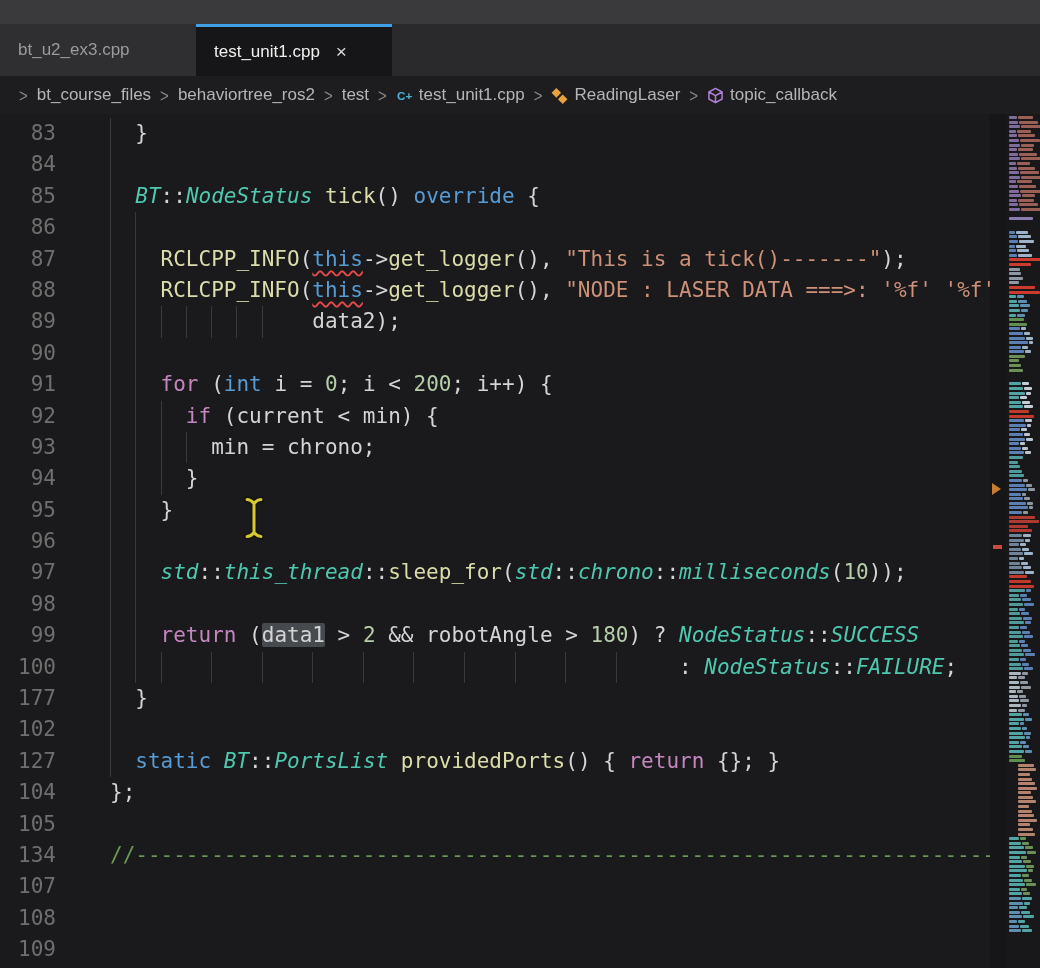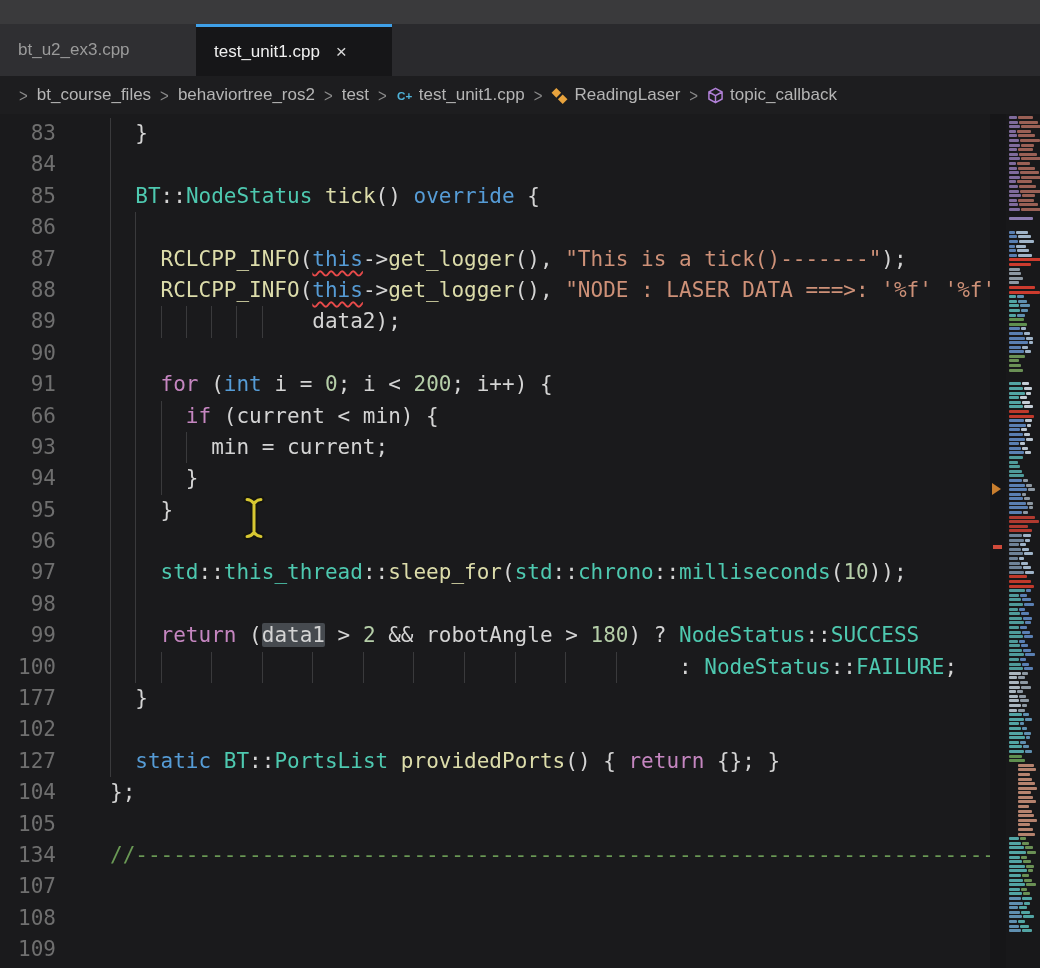--- a/index.html
+++ b/index.html
@@ -27,21 +27,21 @@
   
   .editor { position:relative; display:flex; height:854px; background:#1a1a1c; }
   .gutter { width:110px; padding-top:4px; flex:none; }
   .gutter .ln { height:31.4px; line-height:31.4px; text-align:right; padding-right:54px;
                 color:#6f6f6f; font-family:"DejaVu Sans Mono","Liberation Mono",monospace; font-size:21px; }
   .codepane { flex:1 1 auto; overflow:hidden; padding-top:4px; position:relative; }
   .code-line { position:relative; height:31.4px; line-height:31.4px; white-space:pre;
                font-family:"DejaVu Sans Mono","Liberation Mono",monospace; font-size:21px; color:var(--tok-fg); }
   .guide { position:absolute; top:0; bottom:0; width:1px; background:#3a3a3c; }
   .tok-fg{color:var(--tok-fg);} .tok-kw{color:var(--tok-kw);} .tok-kw2{color:var(--tok-kw2);}
-  .tok-type{color:var(--tok-type);} .tok-func{color:var(--tok-func);} .tok-str{color:var(--tok-str);}
+  .tok-type{color:var(--tok-type);font-style:italic;} .tok-func{color:var(--tok-func);} .tok-str{color:var(--tok-str);}
   .tok-num{color:var(--tok-num);} .tok-comment{color:var(--tok-comment);}
   .sq { text-decoration:underline; text-decoration-style:wavy; text-decoration-color:#e84a4a;
         text-decoration-thickness:1.5px; text-underline-offset:4px; }
   .hl { background:rgba(130,140,150,.42); border-radius:2px; }
 
   
   .ruler { width:16px; flex:none; position:relative; background:#161618; }
   .ruler .mark-arrow { position:absolute; left:2px; width:0; height:0;
                        border-top:6px solid transparent; border-bottom:6px solid transparent;
                        border-left:9px solid #c87e2e; }
@@ -117,21 +117,21 @@
     <div class="gutter" id="gutter">
         <div class="ln">83</div>
         <div class="ln">84</div>
         <div class="ln">85</div>
         <div class="ln">86</div>
         <div class="ln">87</div>
         <div class="ln">88</div>
         <div class="ln">89</div>
         <div class="ln">90</div>
         <div class="ln">91</div>
-        <div class="ln">66</div>
+        <div class="ln">92</div>
         <div class="ln">93</div>
         <div class="ln">94</div>
         <div class="ln">95</div>
         <div class="ln">96</div>
         <div class="ln">97</div>
         <div class="ln">98</div>
         <div class="ln">99</div>
         <div class="ln">100</div>
         <div class="ln">177</div>
         <div class="ln">102</div>
@@ -147,21 +147,21 @@
         <div class="code-line"><span class="guide" style="left: 0ch;"></span><span class="tok-fg">  }</span></div>
         <div class="code-line"><span class="guide" style="left: 0ch;"></span></div>
         <div class="code-line"><span class="guide" style="left: 0ch;"></span><span class="tok-fg">  </span><span class="tok-type">BT</span><span class="tok-fg">::</span><span class="tok-type">NodeStatus</span><span class="tok-fg"> </span><span class="tok-func">tick</span><span class="tok-fg">() </span><span class="tok-kw2">override</span><span class="tok-fg"> {</span></div>
         <div class="code-line"><span class="guide" style="left: 0ch;"></span><span class="guide" style="left: 2ch;"></span></div>
         <div class="code-line"><span class="guide" style="left: 0ch;"></span><span class="guide" style="left: 2ch;"></span><span class="tok-fg">    </span><span class="tok-func">RCLCPP_INFO</span><span class="tok-fg">(</span><span class="tok-kw2 sq">this</span><span class="tok-fg">-&gt;</span><span class="tok-func">get_logger</span><span class="tok-fg">(), </span><span class="tok-str">"This is a tick()-------"</span><span class="tok-fg">);</span></div>
         <div class="code-line"><span class="guide" style="left: 0ch;"></span><span class="guide" style="left: 2ch;"></span><span class="tok-fg">    </span><span class="tok-func">RCLCPP_INFO</span><span class="tok-fg">(</span><span class="tok-kw2 sq">this</span><span class="tok-fg">-&gt;</span><span class="tok-func">get_logger</span><span class="tok-fg">(), </span><span class="tok-str">"NODE : LASER DATA ===&gt;: '%f' '%f'</span></div>
         <div class="code-line"><span class="guide" style="left: 0ch;"></span><span class="guide" style="left: 2ch;"></span><span class="guide" style="left: 4ch;"></span><span class="guide" style="left: 6ch;"></span><span class="guide" style="left: 8ch;"></span><span class="guide" style="left: 10ch;"></span><span class="guide" style="left: 12ch;"></span><span class="tok-fg">                data2);</span></div>
         <div class="code-line"><span class="guide" style="left: 0ch;"></span><span class="guide" style="left: 2ch;"></span></div>
         <div class="code-line"><span class="guide" style="left: 0ch;"></span><span class="guide" style="left: 2ch;"></span><span class="tok-fg">    </span><span class="tok-kw">for</span><span class="tok-fg"> (</span><span class="tok-kw2">int</span><span class="tok-fg"> i = </span><span class="tok-num">0</span><span class="tok-fg">; i &lt; </span><span class="tok-num">200</span><span class="tok-fg">; i++) {</span></div>
         <div class="code-line"><span class="guide" style="left: 0ch;"></span><span class="guide" style="left: 2ch;"></span><span class="guide" style="left: 4ch;"></span><span class="tok-fg">      </span><span class="tok-kw">if</span><span class="tok-fg"> (current &lt; min) {</span></div>
-        <div class="code-line"><span class="guide" style="left: 0ch;"></span><span class="guide" style="left: 2ch;"></span><span class="guide" style="left: 4ch;"></span><span class="guide" style="left: 6ch;"></span><span class="tok-fg">        min = current;</span></div>
+        <div class="code-line"><span class="guide" style="left: 0ch;"></span><span class="guide" style="left: 2ch;"></span><span class="guide" style="left: 4ch;"></span><span class="guide" style="left: 6ch;"></span><span class="tok-fg">        min = chrono;</span></div>
         <div class="code-line"><span class="guide" style="left: 0ch;"></span><span class="guide" style="left: 2ch;"></span><span class="guide" style="left: 4ch;"></span><span class="tok-fg">      }</span></div>
         <div class="code-line"><span class="guide" style="left: 0ch;"></span><span class="guide" style="left: 2ch;"></span><span class="tok-fg">    }</span></div>
         <div class="code-line"><span class="guide" style="left: 0ch;"></span><span class="guide" style="left: 2ch;"></span></div>
         <div class="code-line"><span class="guide" style="left: 0ch;"></span><span class="guide" style="left: 2ch;"></span><span class="tok-fg">    </span><span class="tok-type">std</span><span class="tok-fg">::</span><span class="tok-type">this_thread</span><span class="tok-fg">::</span><span class="tok-func">sleep_for</span><span class="tok-fg">(</span><span class="tok-type">std</span><span class="tok-fg">::</span><span class="tok-type">chrono</span><span class="tok-fg">::</span><span class="tok-type">milliseconds</span><span class="tok-fg">(</span><span class="tok-num">10</span><span class="tok-fg">));</span></div>
         <div class="code-line"><span class="guide" style="left: 0ch;"></span><span class="guide" style="left: 2ch;"></span></div>
         <div class="code-line"><span class="guide" style="left: 0ch;"></span><span class="guide" style="left: 2ch;"></span><span class="tok-fg">    </span><span class="tok-kw">return</span><span class="tok-fg"> (</span><span class="tok-fg hl">data1</span><span class="tok-fg"> &gt; </span><span class="tok-num">2</span><span class="tok-fg"> &amp;&amp; robotAngle &gt; </span><span class="tok-num">180</span><span class="tok-fg">) ? </span><span class="tok-type">NodeStatus</span><span class="tok-fg">::</span><span class="tok-type">SUCCESS</span></div>
         <div class="code-line"><span class="guide" style="left: 0ch;"></span><span class="guide" style="left: 2ch;"></span><span class="guide" style="left: 4ch;"></span><span class="guide" style="left: 8ch;"></span><span class="guide" style="left: 12ch;"></span><span class="guide" style="left: 16ch;"></span><span class="guide" style="left: 20ch;"></span><span class="guide" style="left: 24ch;"></span><span class="guide" style="left: 28ch;"></span><span class="guide" style="left: 32ch;"></span><span class="guide" style="left: 36ch;"></span><span class="guide" style="left: 40ch;"></span><span class="tok-fg">                                             : </span><span class="tok-type">NodeStatus</span><span class="tok-fg">::</span><span class="tok-type">FAILURE</span><span class="tok-fg">;</span></div>
         <div class="code-line"><span class="guide" style="left: 0ch;"></span><span class="tok-fg">  }</span></div>
         <div class="code-line"><span class="guide" style="left: 0ch;"></span></div>
         <div class="code-line"><span class="guide" style="left: 0ch;"></span><span class="tok-fg">  </span><span class="tok-kw2">static</span><span class="tok-fg"> </span><span class="tok-type">BT</span><span class="tok-fg">::</span><span class="tok-type">PortsList</span><span class="tok-fg"> </span><span class="tok-func">providedPorts</span><span class="tok-fg">() { </span><span class="tok-kw">return</span><span class="tok-fg"> {}; }</span></div>

